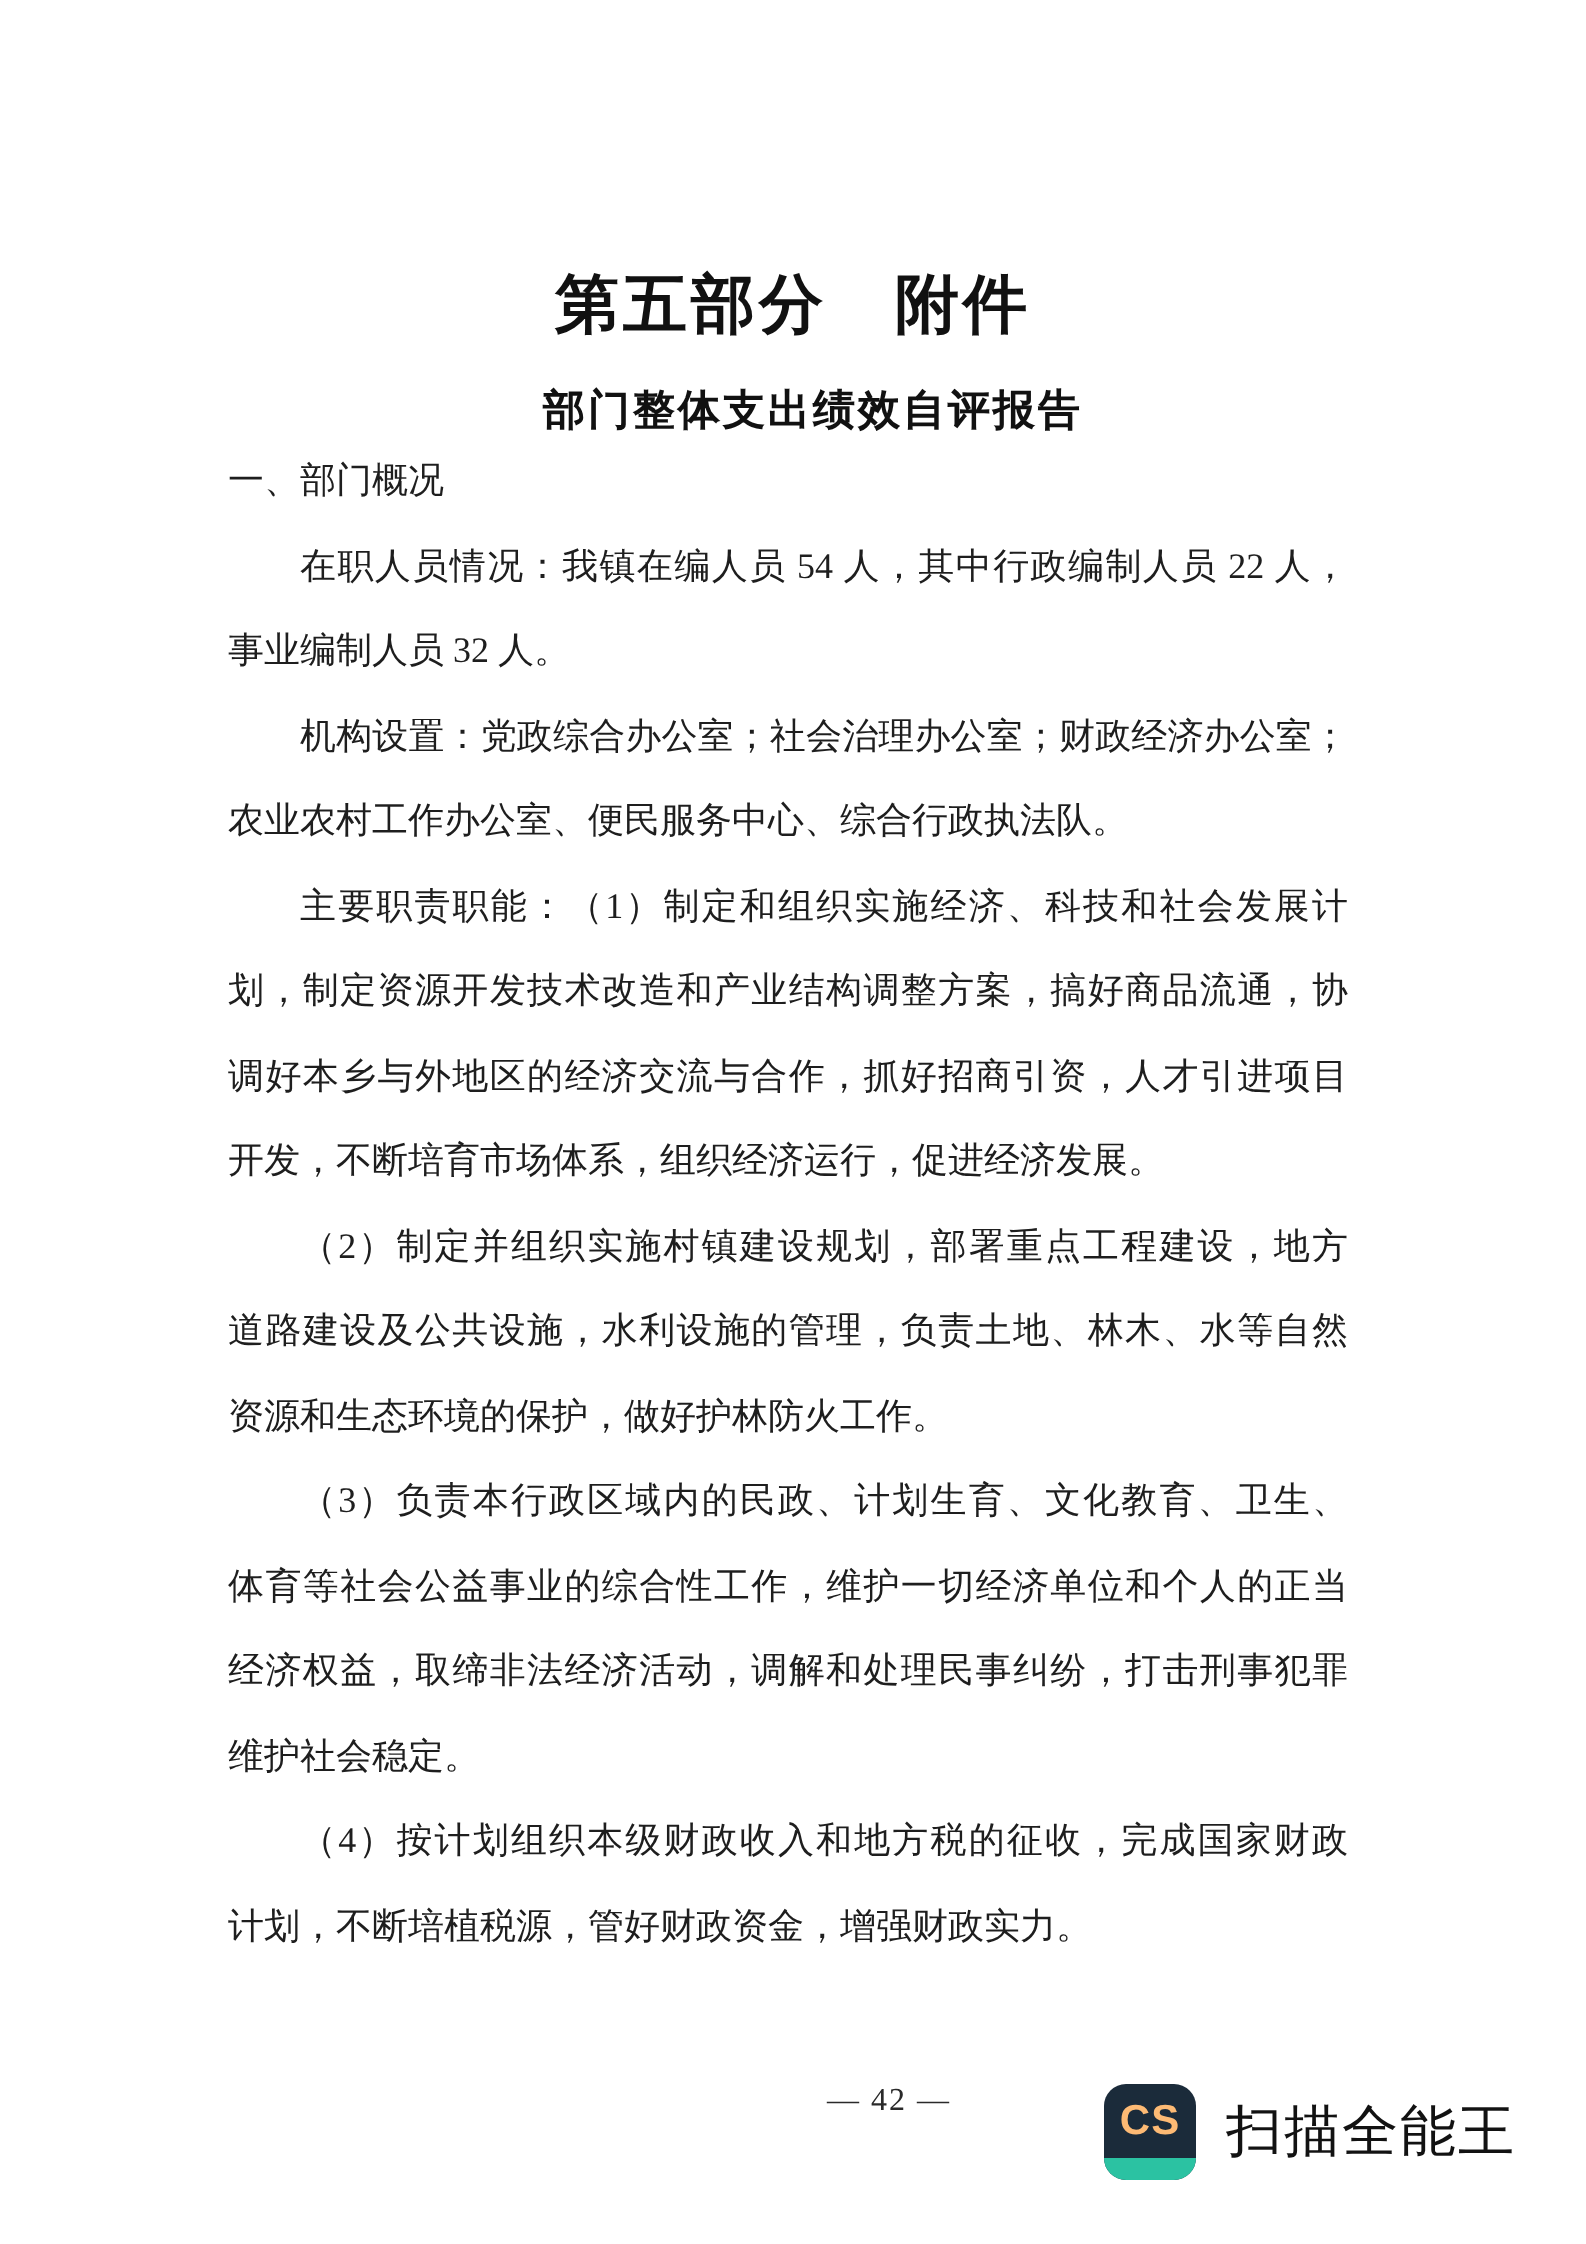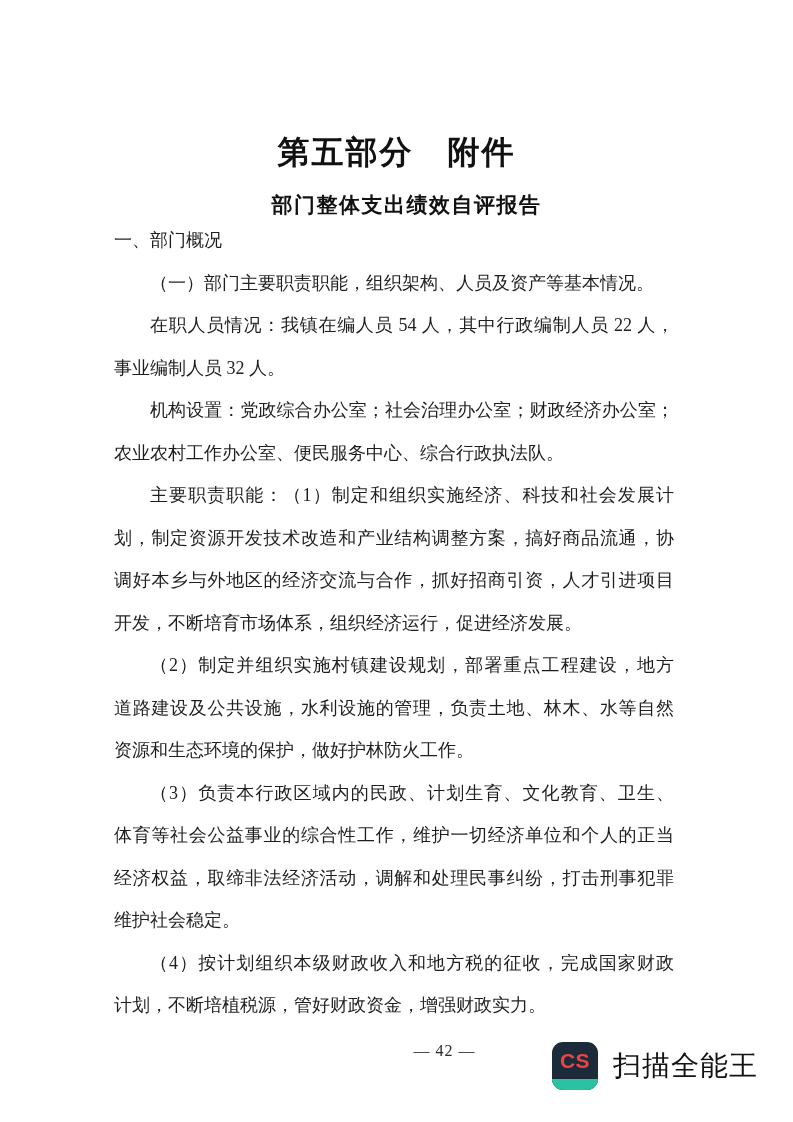--- a/index.html
+++ b/index.html
@@ -130,21 +130,20 @@
 <body>
 
 <div class="page">
 
   <h1 class="doc-title">第五部分　附件</h1>
 
   <h2 class="doc-subtitle">部门整体支出绩效自评报告</h2>
 
   <div class="body-text" id="body-text">
       <div class="line">一、部门概况</div>
-      <div class="line indent">（一）部门主要职责职能，组织架构、人员及资产等基本情况。</div>
       <div class="line indent justify">在职人员情况：我镇在编人员 54 人，其中行政编制人员 22 人，</div>
       <div class="line">事业编制人员 32 人。</div>
       <div class="line indent justify">机构设置：党政综合办公室；社会治理办公室；财政经济办公室；</div>
       <div class="line">农业农村工作办公室、便民服务中心、综合行政执法队。</div>
       <div class="line indent justify">主要职责职能：（1）制定和组织实施经济、科技和社会发展计</div>
       <div class="line justify">划，制定资源开发技术改造和产业结构调整方案，搞好商品流通，协</div>
       <div class="line justify">调好本乡与外地区的经济交流与合作，抓好招商引资，人才引进项目</div>
       <div class="line">开发，不断培育市场体系，组织经济运行，促进经济发展。</div>
       <div class="line indent justify">（2）制定并组织实施村镇建设规划，部署重点工程建设，地方</div>
       <div class="line justify">道路建设及公共设施，水利设施的管理，负责土地、林木、水等自然</div>
@@ -154,19 +153,19 @@
       <div class="line justify">经济权益，取缔非法经济活动，调解和处理民事纠纷，打击刑事犯罪</div>
       <div class="line">维护社会稳定。</div>
       <div class="line indent justify">（4）按计划组织本级财政收入和地方税的征收，完成国家财政</div>
       <div class="line">计划，不断培植税源，管好财政资金，增强财政实力。</div>
     </div>
 
   <div class="page-number">— 42 —</div>
 
   <div class="watermark">
     <div class="cs-logo" style="background: rgb(27, 43, 58);">
-      <span class="cs-logo-text" style="color: #ef4444;">CS</span>
+      <span class="cs-logo-text" style="color: #fdba74;">CS</span>
       <span class="cs-logo-band" style="background: rgb(43, 194, 162);"></span>
     </div>
     <span class="cs-brand">扫描全能王</span>
   </div>
 
 </div>
 
 </body></html>

